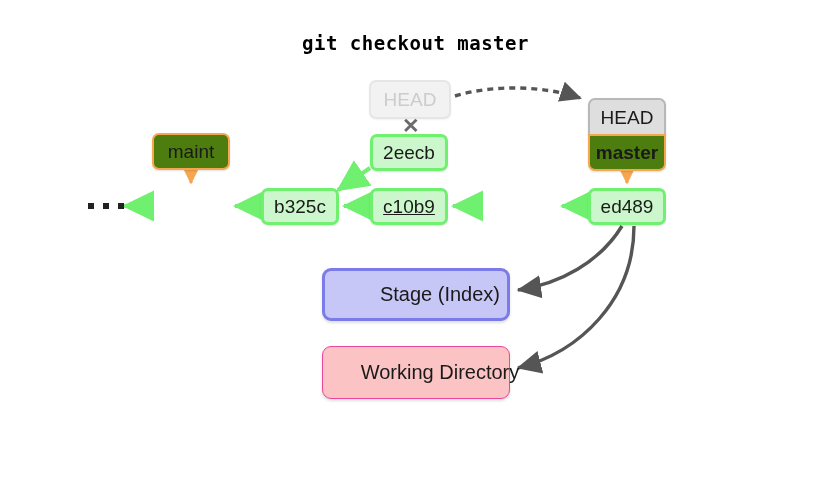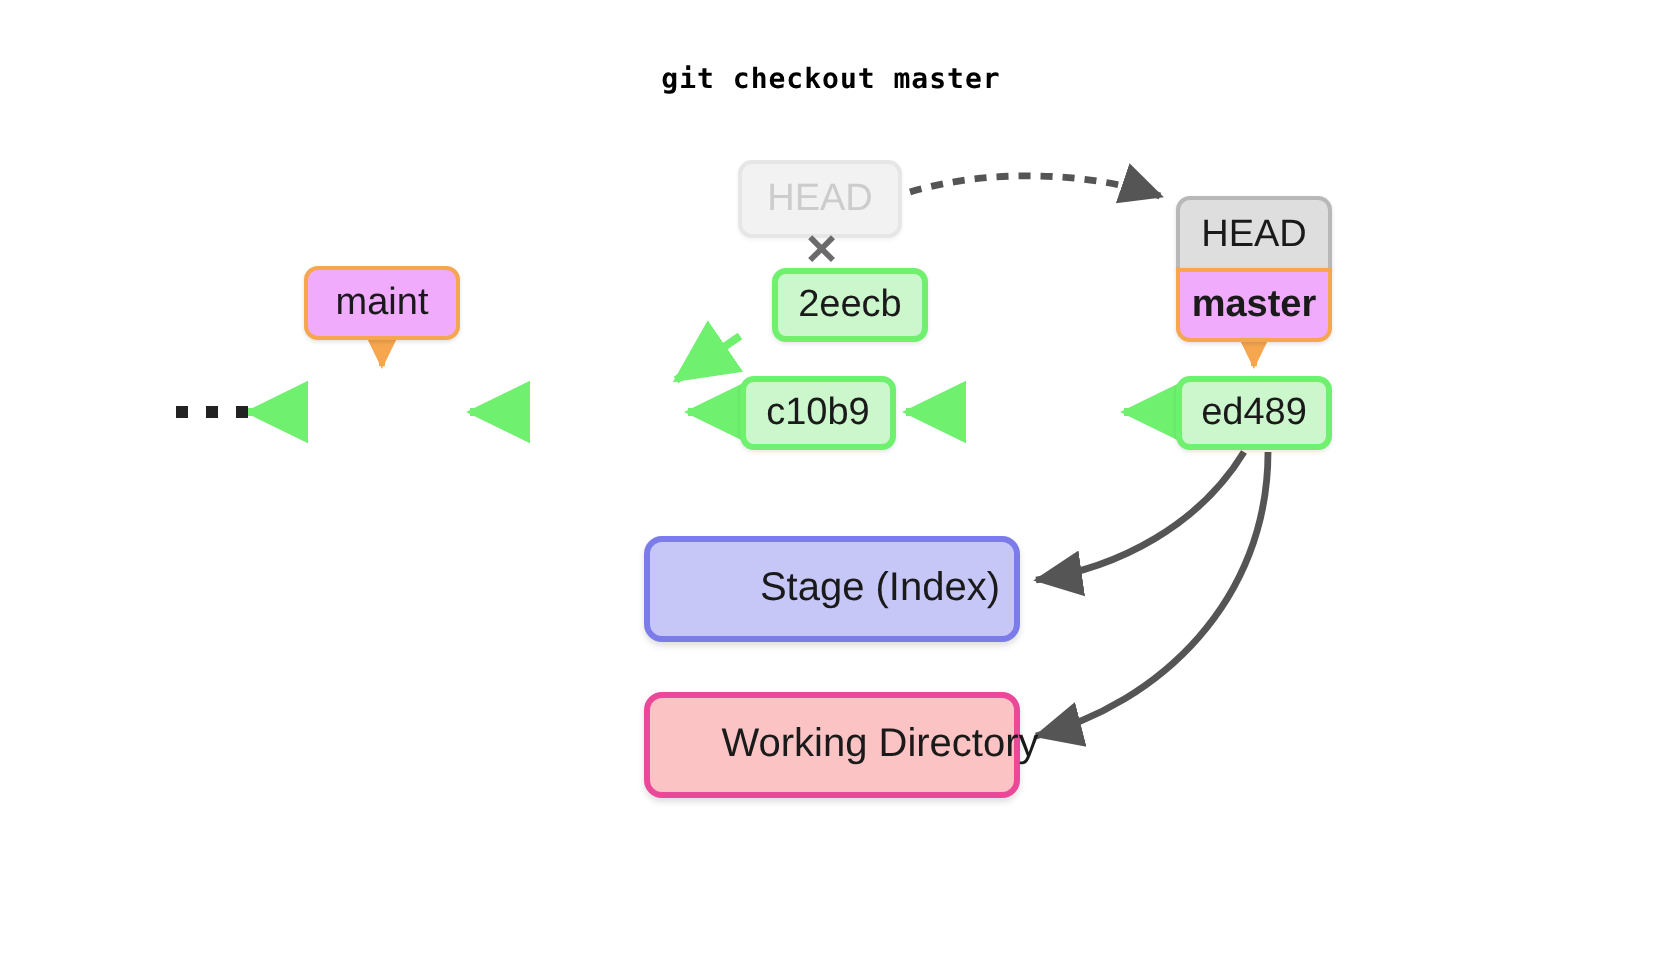--- a/index.html
+++ b/index.html
@@ -24,21 +24,21 @@
     pointer-events: none;
   }
 
   .title {
     position: absolute;
     left: 0;
     top: 32px;
     width: 831px;
     text-align: center;
     font-family: "DejaVu Sans Mono", "Liberation Mono", monospace;
-    font-size: 14px;
+    font-size: 19px;
     font-weight: bold;
     letter-spacing: 0.5px;
     color: #000000;
   }
 
   .node {
     position: absolute;
     box-sizing: border-box;
     display: flex;
     align-items: center;
@@ -56,21 +56,21 @@
     height: 37px;
     background: #ccf7cc;
     border: 3px solid #6ff06f;
     box-shadow: 0 1px 2px rgba(0,0,0,0.10);
   }
 
   
   .ref {
     width: 78px;
     height: 37px;
-    background: #f0abfc;
+    background: #4d7c0f;
     border: 2px solid #f5a64f;
     box-shadow: 0 1px 2px rgba(0,0,0,0.12);
   }
 
   
   .head-active {
     width: 78px;
     height: 37px;
     background: #dedede;
     border: 2px solid #b8b8b8;
@@ -106,21 +106,21 @@
     z-index: 3;
     padding-left: 48px;
   }
   .stage {
     background: #c6c6f7;
     border: 3px solid #7b7bea;
     box-shadow: 0 2px 3px rgba(0,0,0,0.13);
   }
   .workdir {
     background: #fbc3c3;
-    border: 3px solid #ec4899;
+    border: 1px solid #ec4899;
     box-shadow: 0 2px 3px rgba(0,0,0,0.13);
   }
 
   .xmark {
     position: absolute;
     font-size: 21px;
     font-weight: bold;
     color: #6b6b6b;
     z-index: 4;
     line-height: 1;
@@ -182,24 +182,25 @@
 
     <path d="M634,226 C634,300 580,352 518,368" stroke="#555555" stroke-width="3.4" fill="none" marker-end="url(#ah-dark)"></path>
   </svg>
 
   <div class="dots" style="left:88px; top:203px;">
     <span></span>
     <span></span>
     <span></span>
   </div>
 
-  <div class="node commit" style="left:370px; top:188px;">c10b9</div>
+  <div class="node commit" style="left:261px; top:188px;">b325c</div>
+  <div class="node commit" style="left:370px; top:188px;text-decoration:underline;">c10b9</div>
   <div class="node commit" style="left:588px; top:188px;">ed489</div>
 
-  <div class="node commit" style="left:370px; top:134px;margin-left:16px;">2eecb</div>
+  <div class="node commit" style="left:370px; top:134px;">2eecb</div>
 
   <div class="node ref" style="left:152px; top:133px;">maint</div>
 
   <div class="node head-active" style="left:588px; top:98px;">HEAD</div>
   <div class="node ref ref-under" style="left:588px; top:134px;font-weight:bold;">master</div>
 
   <div class="node head-faded" style="left:369px; top:80px;">HEAD</div>
 
   <div class="xmark" style="left:402px; top:115px;">✕</div>
 

